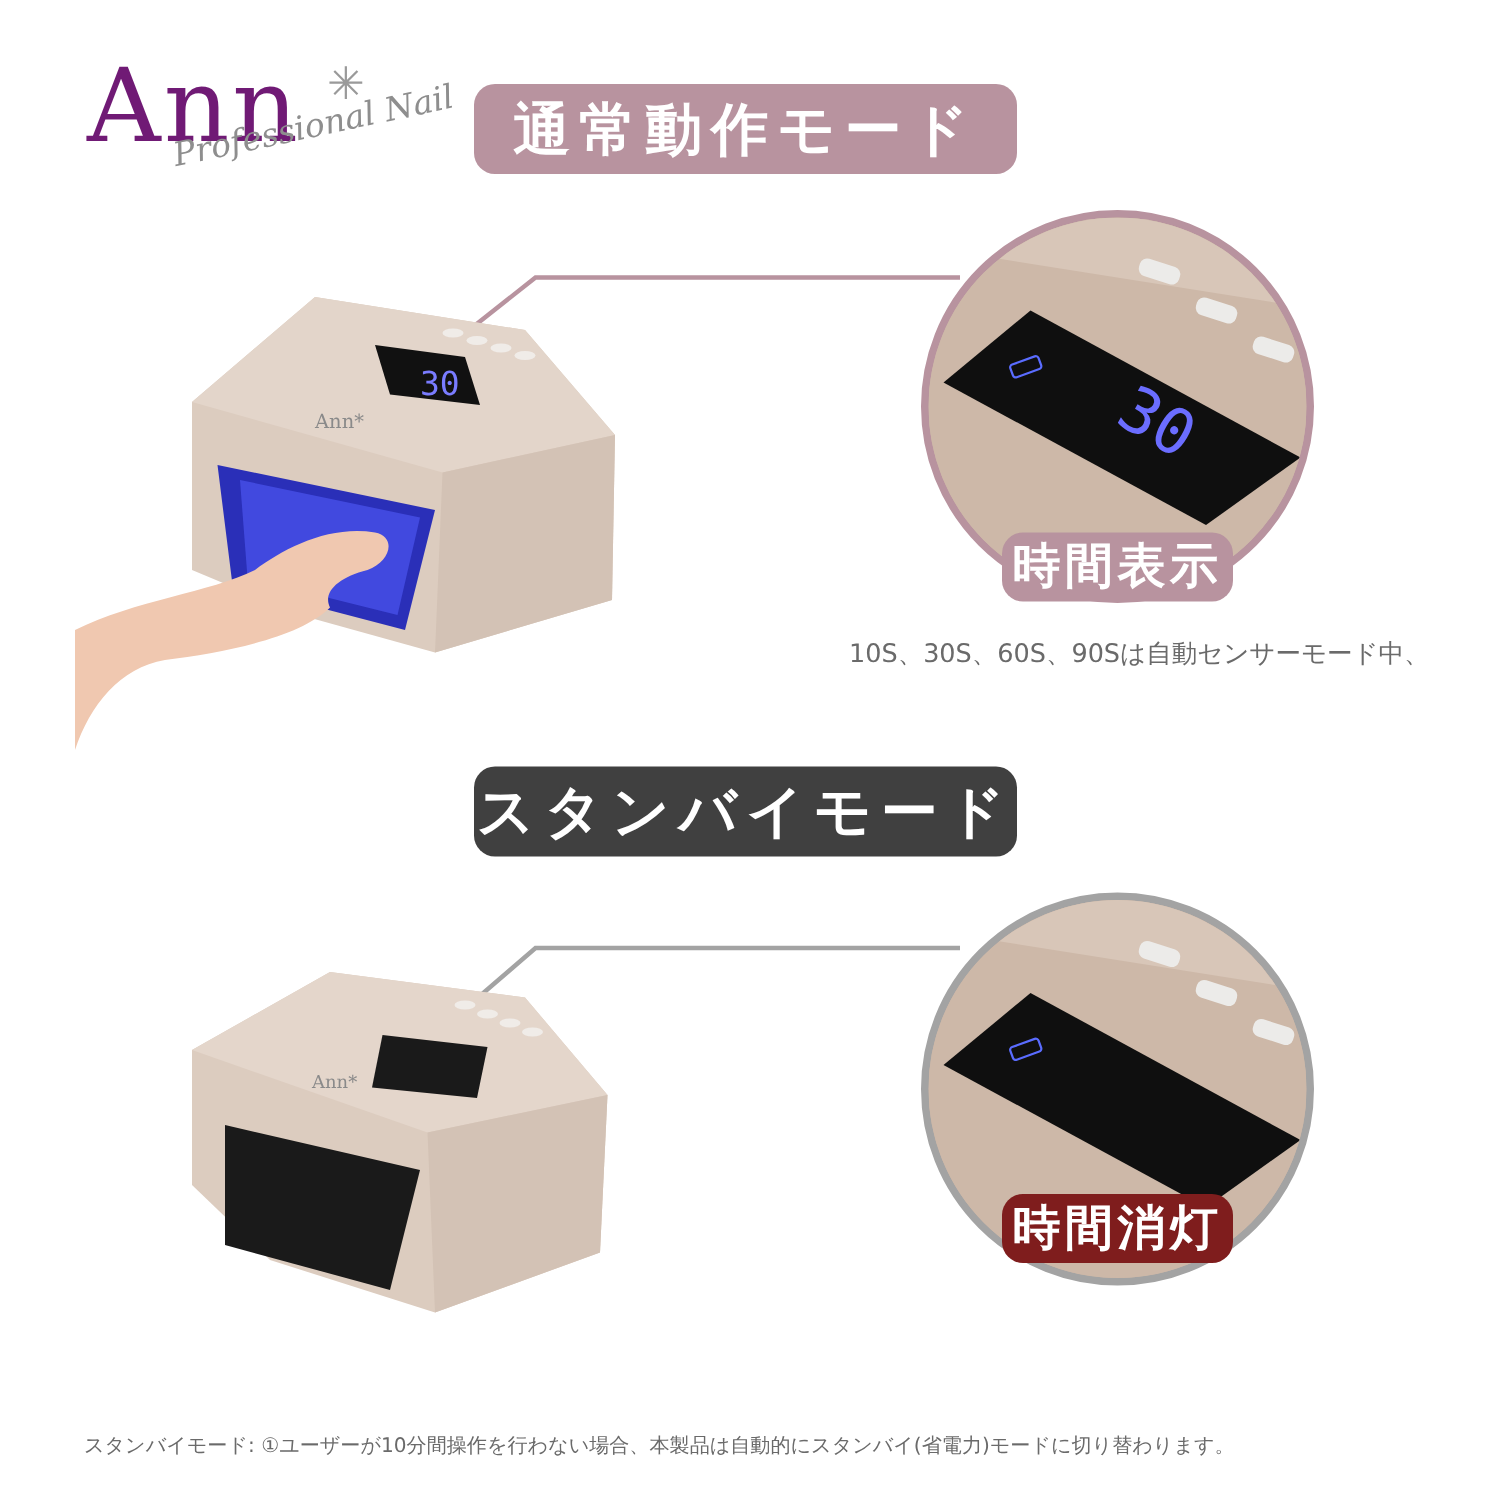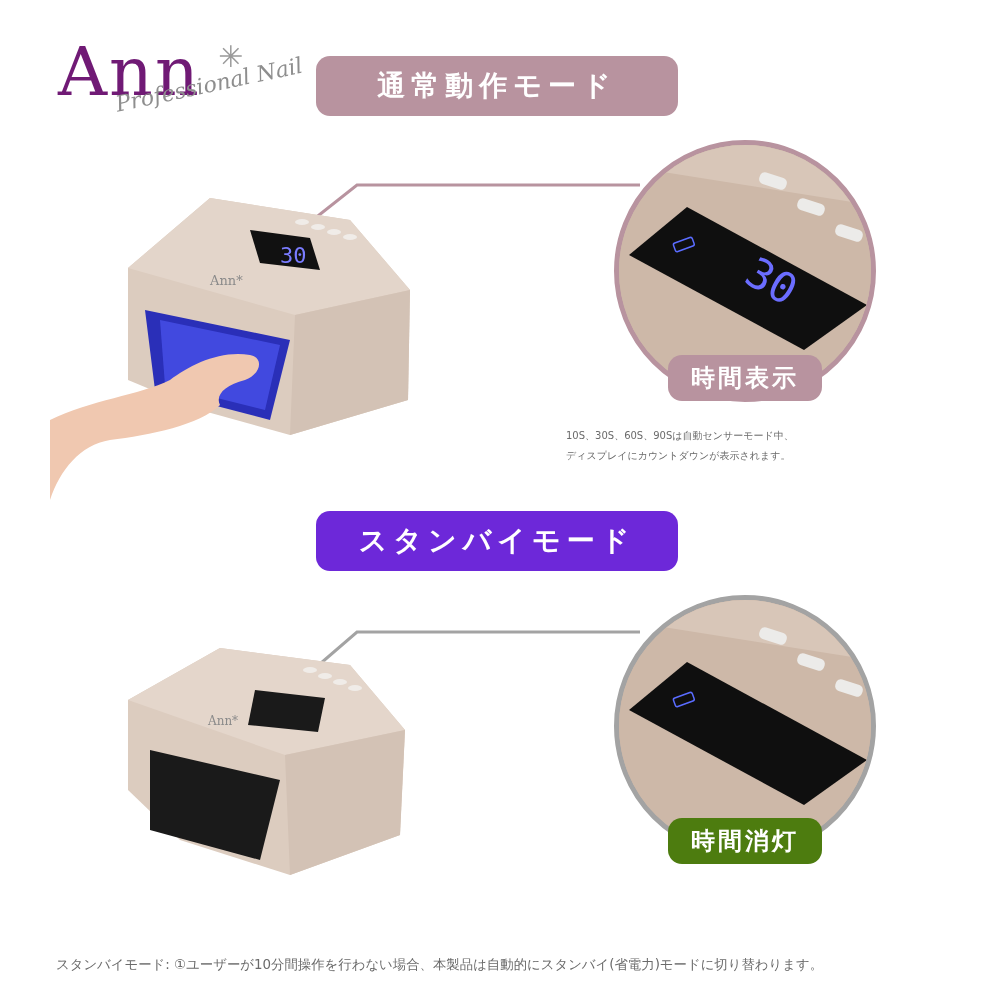--- a/index.html
+++ b/index.html
@@ -11,40 +11,40 @@
   .logo-main { left: 58px; top: 38px; font-family: "DejaVu Serif", "Liberation Serif", serif;
                font-size: 68px; color: #701a75; letter-spacing: 2px; line-height: 1; }
   .logo-star { left: 218px; top: 42px; font-size: 30px; color: #9a9a9a; line-height: 1; }
   .logo-sub  { left: 116px; top: 92px; font-family: "DejaVu Serif", "Liberation Serif", serif;
                font-style: italic; font-size: 22px; color: #8e8e8e; transform: rotate(-12deg);
                transform-origin: left center; white-space: nowrap; }
 
   
   .pill { height: 60px; border-radius: 14px; color: #fff; font-weight: bold;
           display: flex; align-items: center; justify-content: center;
-          font-size: 28px; letter-spacing: 6px; }
+          font-size: 38px; letter-spacing: 6px; }
   .pill-normal { left: 316px; top: 56px; width: 362px; background: #b8939f; }
-  .pill-standby { left: 316px; top: 511px; width: 362px; background: #6d28d9; }
+  .pill-standby { left: 316px; top: 511px; width: 362px; background: #404040; }
 
   
   svg.leader { left: 0; top: 0; width: 1000px; height: 1000px; pointer-events: none; }
 
   
   .zoom-circle { width: 252px; height: 252px; border-radius: 50%; overflow: hidden;
                  background: #cdb8a8; }
   .zoom-normal { left: 614px; top: 140px; border: 5px solid #b8939f; }
   .zoom-standby { left: 614px; top: 595px; border: 5px solid #a3a3a3; }
 
   .circle-label { height: 46px; border-radius: 14px; color: #fff; font-weight: bold;
-                  font-size: 24px; letter-spacing: 3px; display: flex; align-items: center;
+                  font-size: 32px; letter-spacing: 3px; display: flex; align-items: center;
                   justify-content: center; }
   .label-normal { left: 668px; top: 355px; width: 154px; background: #b8939f; }
-  .label-standby { left: 668px; top: 818px; width: 154px; background: #4d7c0f; }
+  .label-standby { left: 668px; top: 796px; width: 154px; background: #7f1d1d; }
 
-  .caption { color: #6a6a6a; font-size: 10px; line-height: 20px; }
+  .caption { color: #6a6a6a; font-size: 17px; line-height: 20px; }
   .caption-normal { left: 566px; top: 426px; width: 420px; }
   .caption-bottom { left: 56px; top: 954px; width: 920px; font-size: 13.4px; line-height: 21px; }
 </style>
 </head>
 <body>
 
 <div class="abs logo-main">Ann</div>
 <div class="abs logo-star">✳</div>
 <div class="abs logo-sub">Professional Nail</div>
 
@@ -112,18 +112,17 @@
     <rect x="178" y="56" rx="5" width="28" height="12" fill="#ecebe9" transform="rotate(18 192 62)"></rect>
     <rect x="216" y="82" rx="5" width="28" height="12" fill="#ecebe9" transform="rotate(18 230 88)"></rect>
     <polygon points="10,110 68,62 248,160 185,205" fill="#0f0f0f"></polygon>
     <rect x="55" y="95" width="20" height="9" rx="2" fill="none" stroke="#5a6cff" stroke-width="1.5" transform="rotate(-20 65 100)"></rect>
   </svg>
 </div>
 <div class="abs circle-label label-standby">時間消灯</div>
 
 <div class="abs caption caption-normal">
   <div>10S、30S、60S、90Sは自動センサーモード中、</div>
-  <div>ディスプレイにカウントダウンが表示されます。</div>
 </div>
 
 <div class="abs caption caption-bottom">
   <div>スタンバイモード: ①ユーザーが10分間操作を行わない場合、本製品は自動的にスタンバイ(省電力)モードに切り替わります。</div>
 </div>
 
 </body></html>

